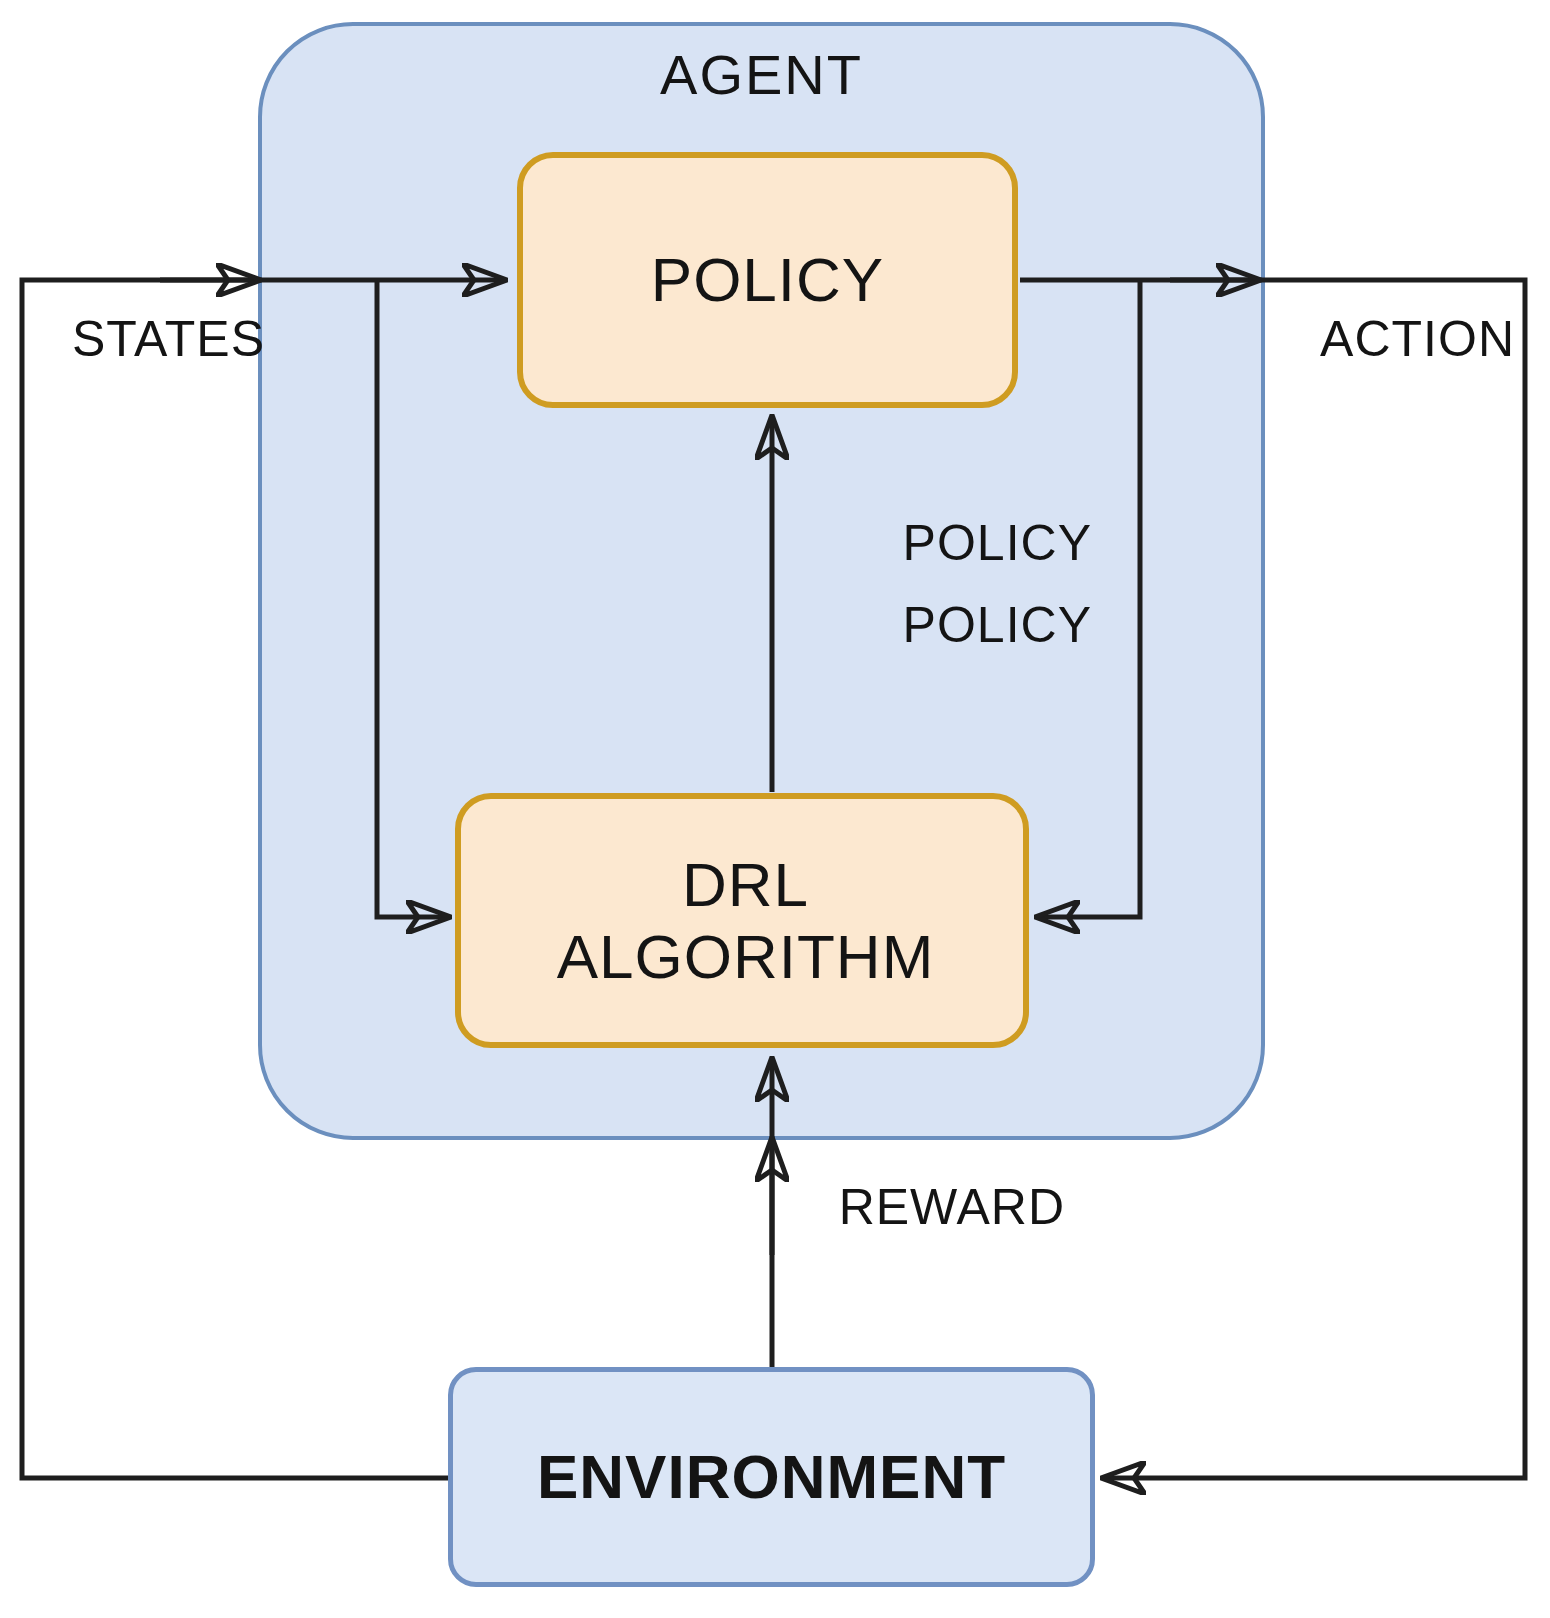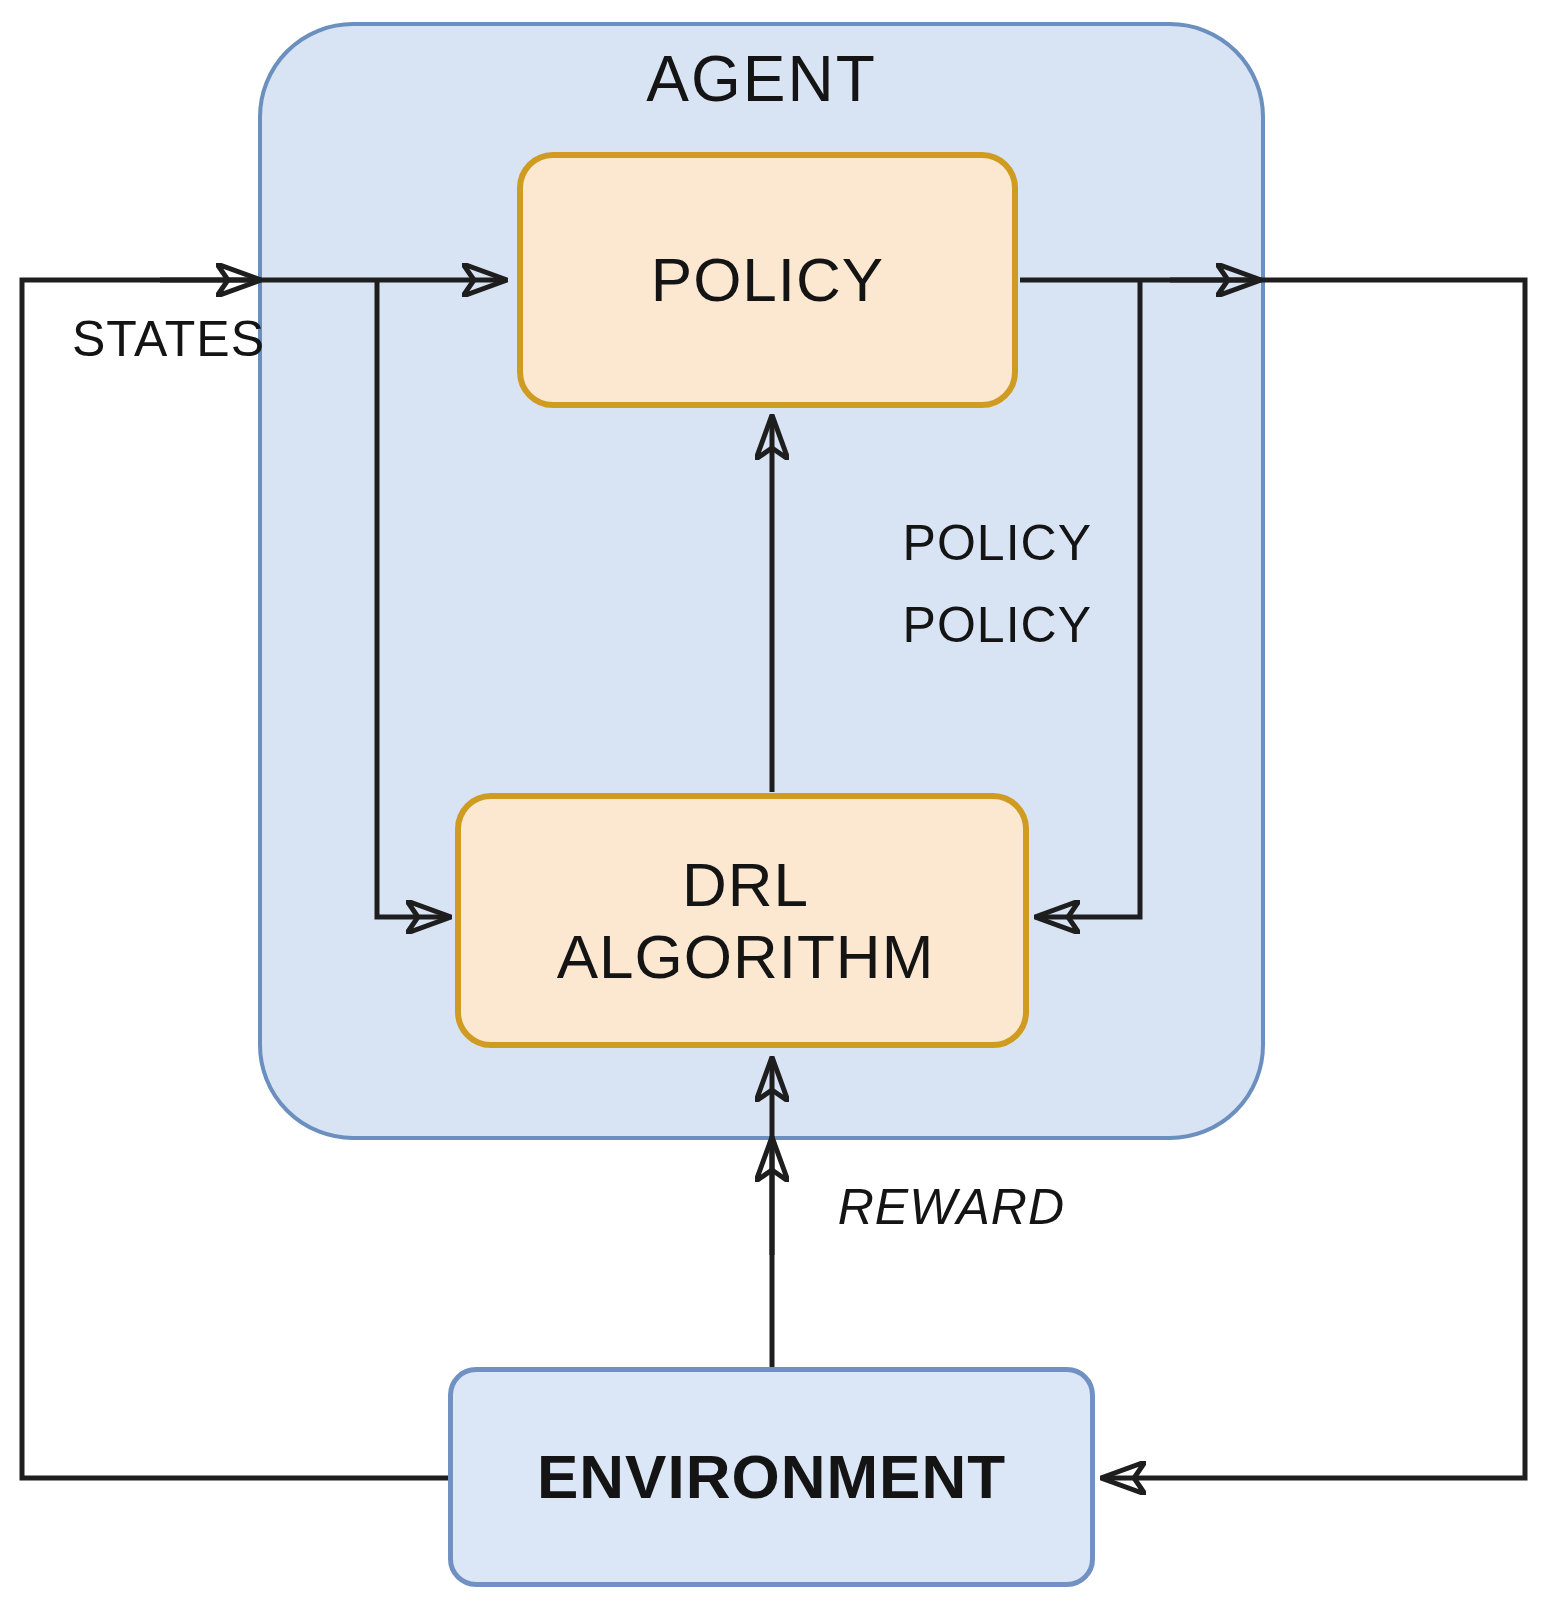--- a/index.html
+++ b/index.html
@@ -30,30 +30,30 @@
     background:var(--node-fill); border:6px solid var(--node-border); border-radius:36px;
   }
   .node-policy{left:517px; top:152px; width:501px; height:256px;}
   .node-drl{left:455px; top:793px; width:574px; height:255px;padding-left:7px;}
   .node-env{
     left:448px; top:1367px; width:647px; height:220px;
     background:var(--env-fill); border:5px solid var(--env-border); border-radius:28px;font-weight:bold;
   }
   .agent-label{
     position:absolute; left:258px; top:42px; width:1007px; z-index:4;
-    text-align:center; font-size:64px; letter-spacing:2px;
+    text-align:center; font-size:56px; letter-spacing:2px;
   }
   .edge-label{
     position:absolute; z-index:4; text-align:right;
     font-size:50px; line-height:82px; letter-spacing:1px; white-space:nowrap;
   }
   .edge-states{left:35px;  top:298px; width:230px;}
   .edge-action{left:1275px; top:298px; width:240px;}
   .edge-update{left:812px; top:502px; width:280px;}
-  .edge-reward{left:795px; top:1166px; width:270px;font-style:italic;}
+  .edge-reward{left:795px; top:1166px; width:270px;}
   .sub{font-size:0.6em; vertical-align:-0.28em;}
 </style>
 </head>
 <body>
 
 <div class="stage">
 
   <div class="agent-box"></div>
 
   <svg class="wires" width="1550" height="1618" viewBox="0 0 1550 1618">
@@ -86,20 +86,21 @@
 
   <div class="node node-env">
     <span>ENVIRONMENT</span>
   </div>
 
   <div class="edge-label edge-states">
     <div>STATES</div>
   </div>
 
   <div class="edge-label edge-action">
+    <div>ACTION</div>
   </div>
 
   <div class="edge-label edge-update">
     <div>POLICY</div>
     <div>POLICY</div>
   </div>
 
   <div class="edge-label edge-reward">
     <div>REWARD</div>
   </div>

